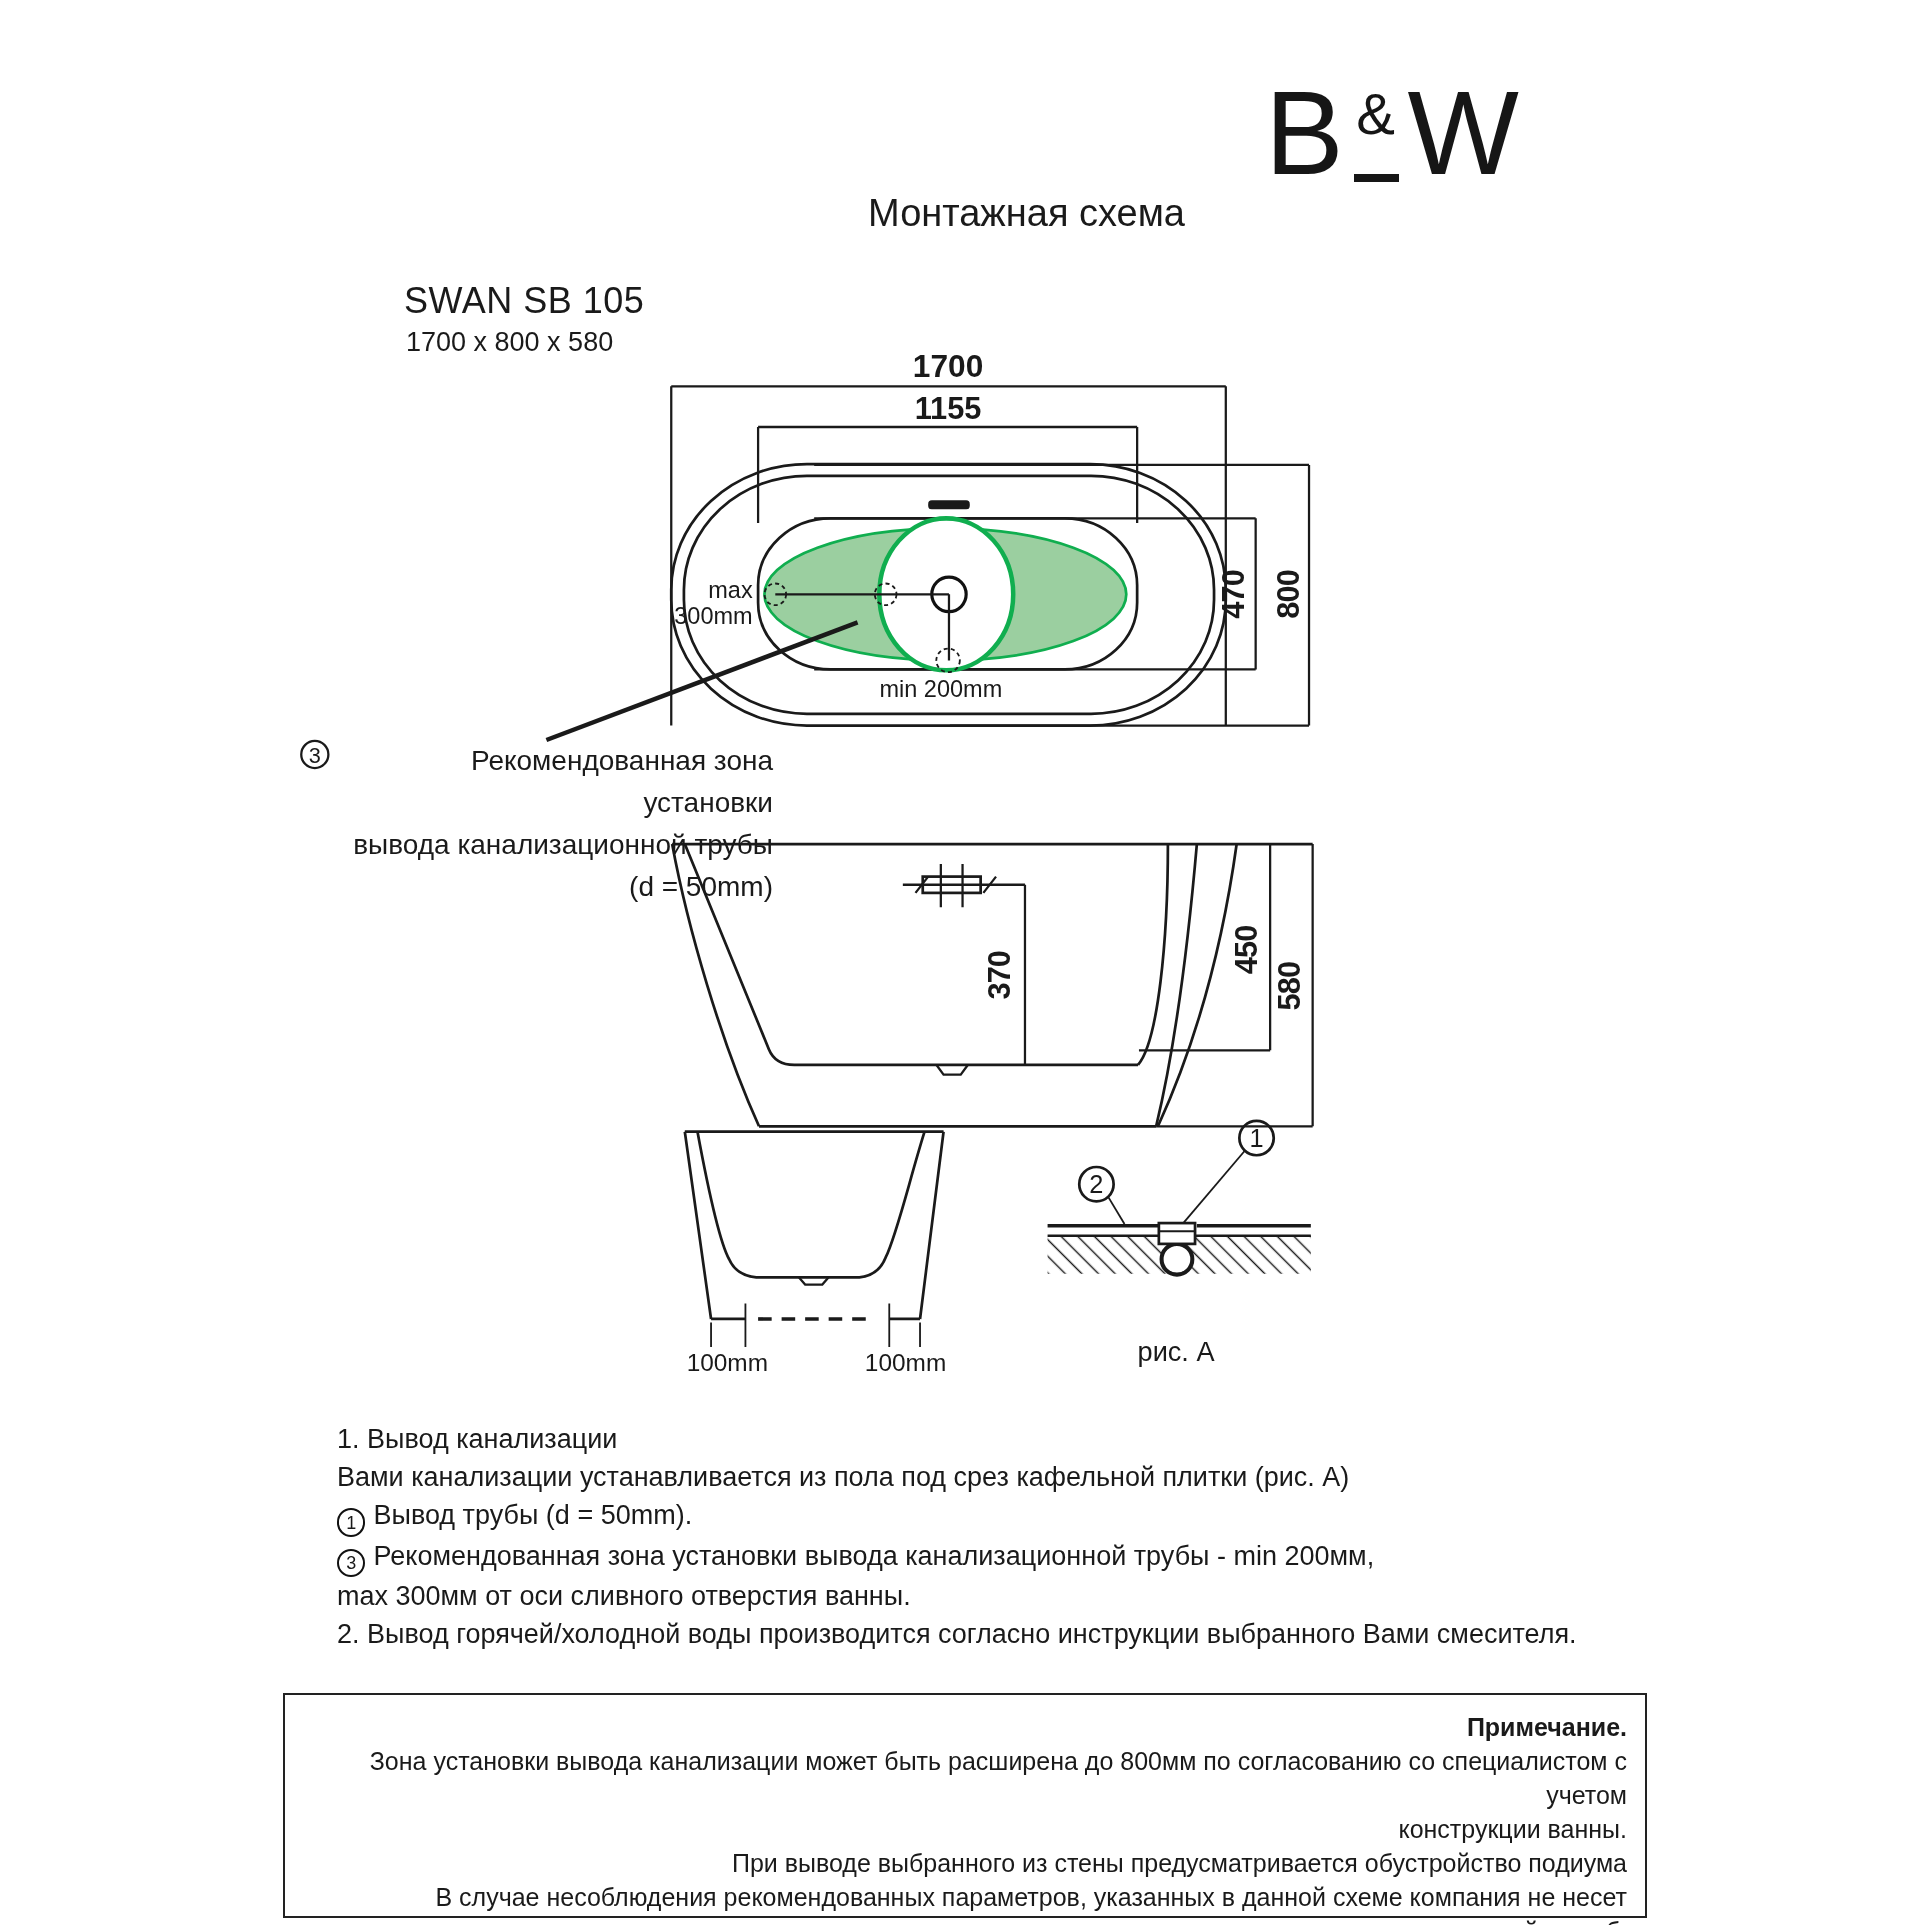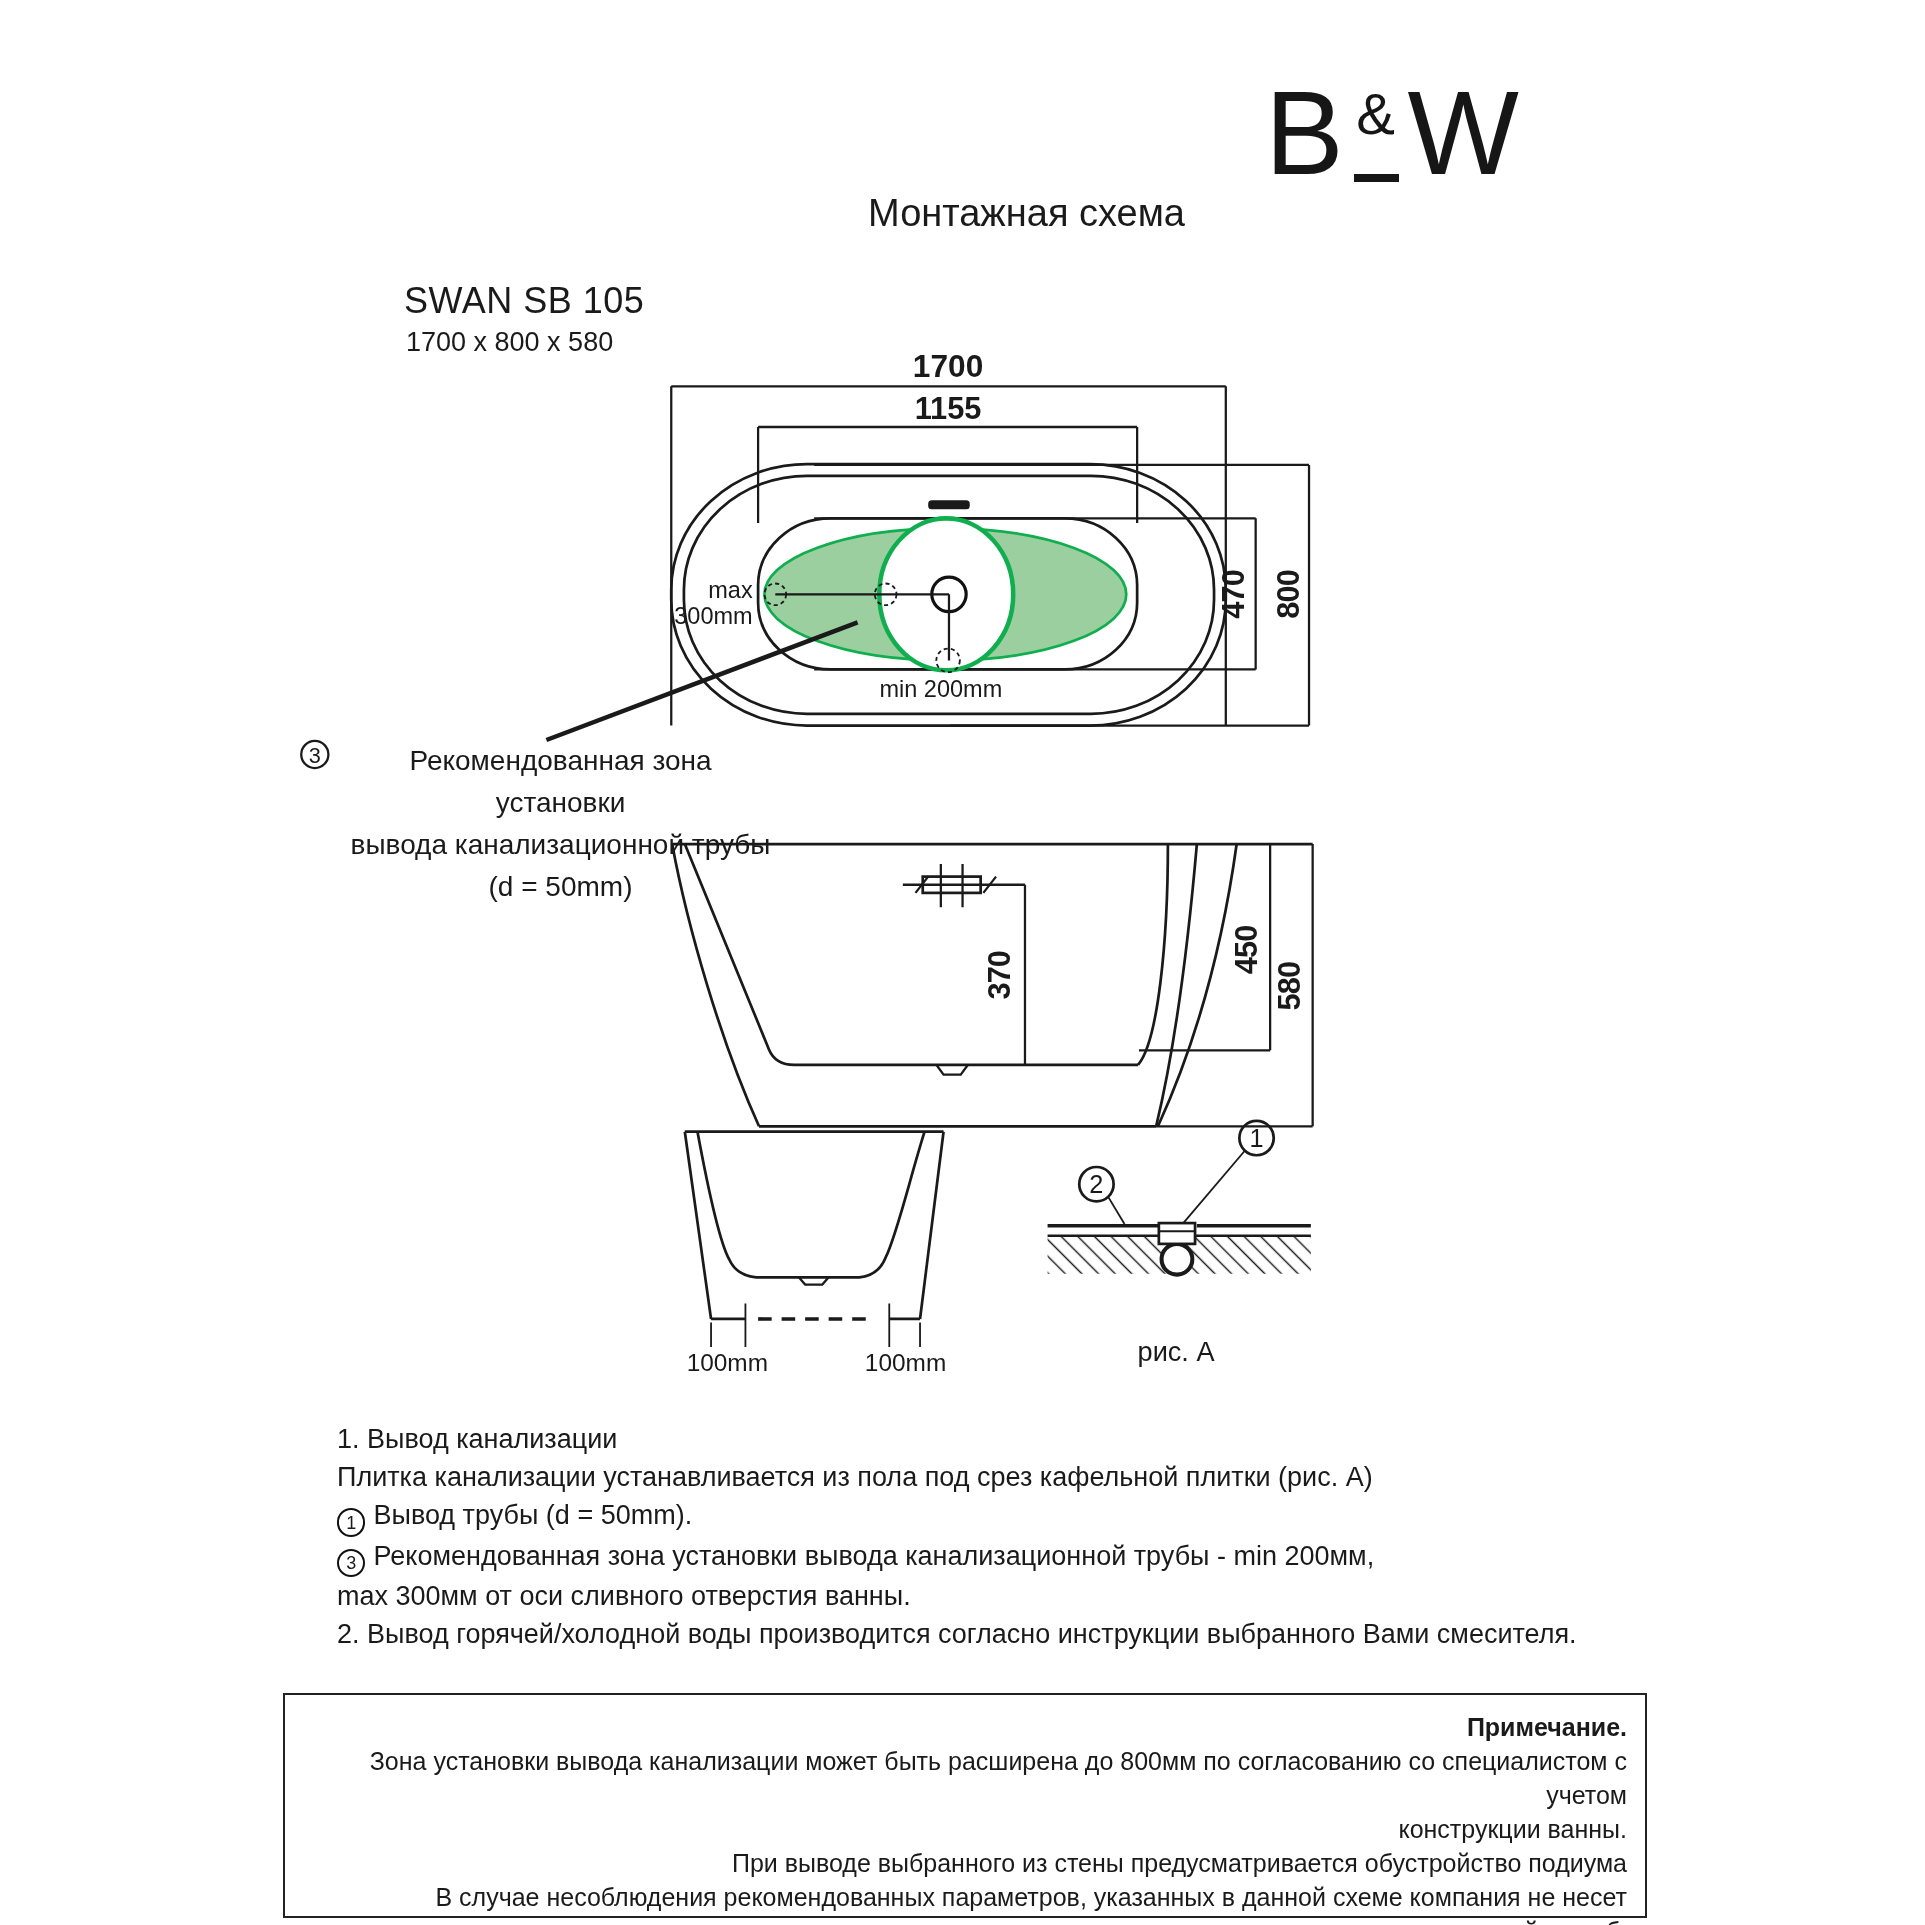--- a/index.html
+++ b/index.html
@@ -10,21 +10,21 @@
   
   #logo{left:1265px;top:34px;display:flex;align-items:flex-end;font-size:118px;line-height:.82;
         font-weight:400;letter-spacing:1.8px;color:#161616;}
   #logo .ampbox{display:inline-block;border-bottom:8.1px solid #161616;padding:0 2.7px 22px 2.7px;margin:0 8.1px;line-height:1;}
   #logo .amp{font-size:58px;font-weight:400;}
   
   #title{left:642px;top:192px;width:543px;text-align:right;font-size:38px;}
   #model-name{left:404px;top:280px;font-size:36px;font-weight:400;letter-spacing:0.5px;}
   #model-size{left:406px;top:327px;font-size:27px;}
   
-  #callout3-text{left:348px;top:740px;width:425px;text-align:center;font-size:28px;line-height:42px;}
+  #callout3-text{left:348px;top:740px;width:425px;text-align:right;font-size:28px;line-height:42px;}
   .badge{display:inline-flex;align-items:center;justify-content:center;width:24.4px;height:24.4px;
          border:2.3px solid #111;border-radius:50%;font-size:18px;line-height:1;vertical-align:-4.5px;
          margin-right:8.1px;flex:none;}
   
   #notes{left:337px;top:1420px;width:1321px;font-size:27px;line-height:38px;}
   #notes .line{white-space:nowrap;}
   
   #notebox{left:283px;top:1693px;width:1364px;height:225px;border:2.3px solid #222;box-sizing:border-box;
            padding:14.5px 18px 0 50px;font-size:25px;line-height:34px;text-align:right;}
   #notebox .nb-title{font-weight:700;}
@@ -154,21 +154,21 @@
   </svg>
 
   <div class="abs" id="callout3-text">
     <div>Рекомендованная зона установки</div>
     <div>вывода канализационной трубы</div>
     <div>(d = 50mm)</div>
   </div>
 
   <div class="abs" id="notes">
     <div class="line">1. Вывод канализации</div>
-    <div class="line">Плитка канализации устанавливается из пола под срез кафельной плитки (рис. А)</div>
+    <div class="line">Вами канализации устанавливается из пола под срез кафельной плитки (рис. А)</div>
     <div class="line"><span class="badge">1</span><span>Вывод трубы (d = 50mm).</span></div>
     <div class="line"><span class="badge">3</span><span>Рекомендованная зона установки вывода канализационной трубы - min 200мм,</span></div>
     <div class="line">max 300мм от оси сливного отверстия ванны.</div>
     <div class="line">2. Вывод горячей/холодной воды производится согласно инструкции выбранного Вами смесителя.</div>
   </div>
 
   <div class="abs" id="notebox">
     <div class="nb-title">Примечание.</div>
     <div>Зона установки вывода канализации может быть расширена до 800мм по согласованию со специалистом с учетом</div>
     <div>конструкции ванны.</div>

